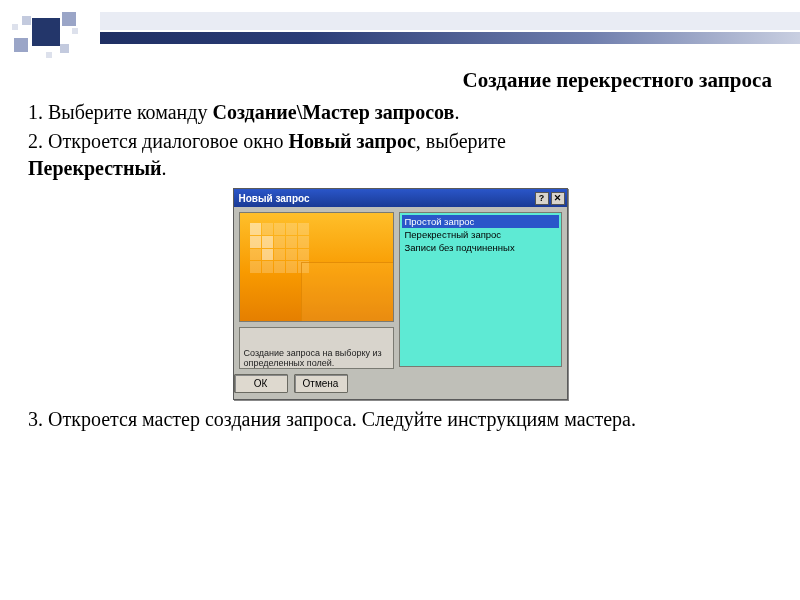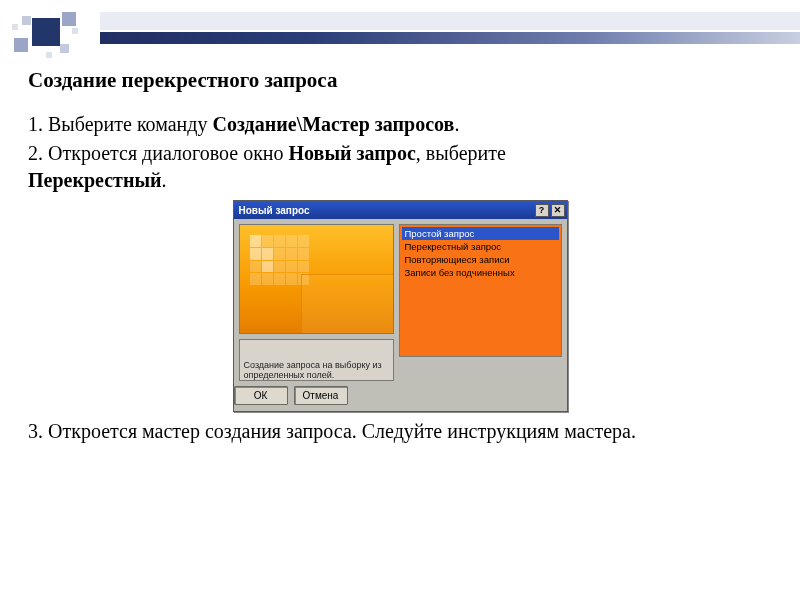--- a/index.html
+++ b/index.html
@@ -41,22 +41,22 @@
     top: 12px; left: 100px; right: 0;
     height: 18px;
     background: #e9ecf4;
   }
 
   .content {
     position: absolute;
     top: 68px; left: 28px; right: 28px;
   }
   h2.title {
-    margin: 0 0 18px 0;
-    text-align: left;
+    margin: 0 0 6px 0;
+    text-align: right;
     font-weight: bold;
     font-size: 21px;
   }
   p.line {
     margin: 2px 0;
     line-height: 1.35;
   }
   .b { font-weight: bold; }
 
   
@@ -146,24 +146,24 @@
     height: 38px;
     border: 1px solid #7a7a72;
     background: #d8d4cc;
     padding: 20px 4px;
     font-size: 9px;
     color: #222;
     line-height: 1.15;
   }
   .dlg-right {
     flex: 1;
-    background: #f97316;
+    background: #5eead4;
     border: 1px solid #7a7a72;
     padding: 2px;
-    height: 133px;
+    height: 155px;
     overflow: hidden;
   }
   .opt {
     padding: 1px 3px;
     white-space: nowrap;
     font-size: 9.5px;
   }
   .opt.selected {
     background: #2a56c9;
     color: #fff;
@@ -247,21 +247,20 @@
                   <div></div>
                   <div></div>
                   <div></div>
               </div>
             </div>
             <div class="desc">Создание запроса на выборку из определенных полей.</div>
           </div>
           <div class="dlg-right">
             <div class="opt selected">Простой запрос</div>
             <div class="opt">Перекрестный запрос</div>
-            <div class="opt">Повторяющиеся записи</div>
             <div class="opt">Записи без подчиненных</div>
           </div>
         </div>
         <div class="dlg-footer">
           <div class="btn">ОК</div>
           <div class="btn">Отмена</div>
         </div>
       </div>
     </div>
 

